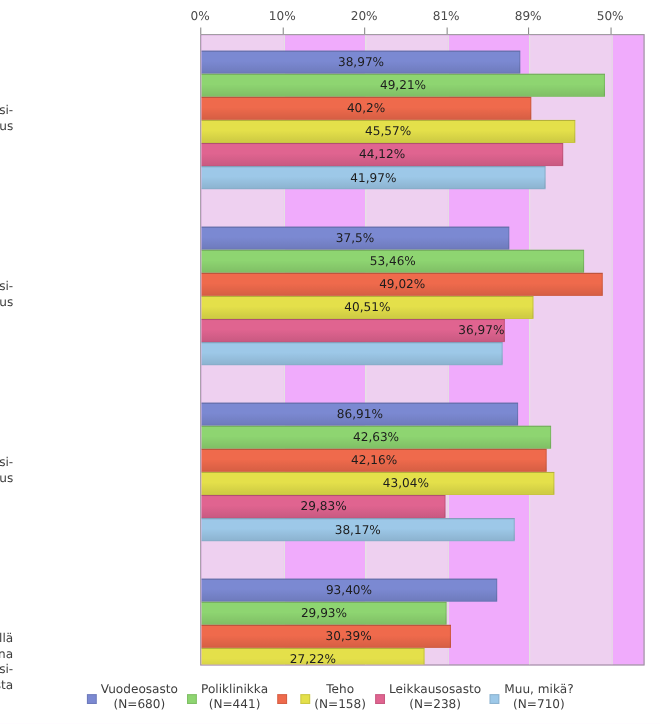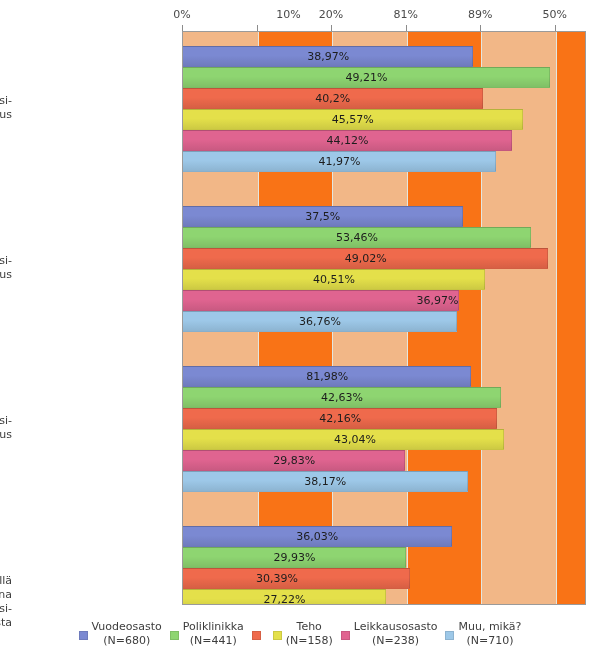--- a/index.html
+++ b/index.html
@@ -44,21 +44,21 @@
     background: #8c8c8c;
   }
 
   
   .plot-area {
     position: absolute;
     left: 182px;
     top: 31px;
     width: 404px;
     height: 574px;
-    background: #f97316;
+    background: #f0abfc;
     border: 1px solid #9a9a9a;
     box-sizing: border-box;
     overflow: hidden;
   }
   .gridline {
     position: absolute;
     top: 0;
     bottom: 0;
     width: 1px;
     background: #e3e6df;
@@ -150,21 +150,21 @@
   .legend-text span { display: block; }
 </style>
 </head>
 <body>
 
 <div id="chart-root">
 
   <div class="axis-area" id="x-axis">
       <div class="x-tick-label" style="left: 182px;">0%</div>
       <div class="x-tick-mark" style="left: 182px;"></div>
-      <div class="x-tick-label" style="left: 256.539px; margin-left: 32px;">10%</div>
+      <div class="x-tick-label" style="left: 256.539px;">10%</div>
       <div class="x-tick-mark" style="left: 256.539px;"></div>
       <div class="x-tick-label" style="left: 331.077px;">20%</div>
       <div class="x-tick-mark" style="left: 331.077px;"></div>
       <div class="x-tick-label" style="left: 405.616px;">81%</div>
       <div class="x-tick-mark" style="left: 405.616px;"></div>
       <div class="x-tick-label" style="left: 480.155px;">89%</div>
       <div class="x-tick-mark" style="left: 480.155px;"></div>
       <div class="x-tick-label" style="left: 554.694px;">50%</div>
       <div class="x-tick-mark" style="left: 554.694px;"></div>
     </div>
@@ -220,61 +220,60 @@
         <div class="bar-row" style="top: 63px; width: 404px;">
           <div class="bar" title="Teho — 40,51%" style="width: 301.956px; background: linear-gradient(rgb(228, 224, 74) 0%, rgb(228, 224, 74) 45%, rgb(205, 202, 67) 100%);"></div>
           <div class="bar-label" style="left: 0px; width: 301.956px;">40,51%</div>
         </div>
         <div class="bar-row" style="top: 84px; width: 404px;">
           <div class="bar" title="Leikkausosasto — 36,97%" style="width: 275.57px; background: linear-gradient(rgb(224, 100, 144) 0%, rgb(224, 100, 144) 45%, rgb(202, 90, 130) 100%);"></div>
           <div class="bar-label" style="left: 0px; width: 275.57px; text-align: right;">36,97%</div>
         </div>
         <div class="bar-row" style="top: 105px; width: 404px;">
           <div class="bar" title="Muu, mikä? — 36,76%" style="width: 274.004px; background: linear-gradient(rgb(157, 200, 232) 0%, rgb(157, 200, 232) 45%, rgb(141, 180, 209) 100%);"></div>
-          <div class="bar-label" style="left: 0px; width: 274.004px;">36,76%</div>
         </div>
       </div>
       <div class="group" style="top: 334px; height: 126px;">
         <div class="bar-row" style="top: 0px; width: 404px;">
           <div class="bar" title="Vuodeosasto — 38,68%" style="width: 288.316px; background: linear-gradient(rgb(123, 137, 210) 0%, rgb(123, 137, 210) 45%, rgb(111, 123, 189) 100%);"></div>
-          <div class="bar-label" style="left: 0px; width: 288.316px;">81,98%</div>
+          <div class="bar-label" style="left: 0px; width: 288.316px;">86,91%</div>
         </div>
         <div class="bar-row" style="top: 21px; width: 404px;">
           <div class="bar" title="Poliklinikka — 42,63%" style="width: 317.759px; background: linear-gradient(rgb(142, 213, 113) 0%, rgb(142, 213, 113) 45%, rgb(128, 192, 102) 100%);"></div>
           <div class="bar-label" style="left: 0px; width: 317.759px;">42,63%</div>
         </div>
         <div class="bar-row" style="top: 42px; width: 404px;">
           <div class="bar" title="Toimenpideyksikkö — 42,16%" style="width: 314.255px; background: linear-gradient(rgb(239, 106, 76) 0%, rgb(239, 106, 76) 45%, rgb(215, 95, 68) 100%);"></div>
           <div class="bar-label" style="left: 0px; width: 314.255px;">42,16%</div>
         </div>
         <div class="bar-row" style="top: 63px; width: 404px;">
           <div class="bar" title="Teho — 43,04%" style="width: 320.815px; background: linear-gradient(rgb(228, 224, 74) 0%, rgb(228, 224, 74) 45%, rgb(205, 202, 67) 100%);"></div>
-          <div class="bar-label" style="left: 4px; width: 336px;">43,04%</div>
+          <div class="bar-label" style="left: 18px; width: 336px;">43,04%</div>
         </div>
         <div class="bar-row" style="top: 84px; width: 404px;">
           <div class="bar" title="Leikkausosasto — 29,83%" style="width: 222.349px; background: linear-gradient(rgb(224, 100, 144) 0%, rgb(224, 100, 144) 45%, rgb(202, 90, 130) 100%);"></div>
           <div class="bar-label" style="left: 0px; width: 222.349px;">29,83%</div>
         </div>
         <div class="bar-row" style="top: 105px; width: 404px;">
           <div class="bar" title="Muu, mikä? — 38,17%" style="width: 284.514px; background: linear-gradient(rgb(157, 200, 232) 0%, rgb(157, 200, 232) 45%, rgb(141, 180, 209) 100%);"></div>
           <div class="bar-label" style="left: 0px; width: 284.514px;">38,17%</div>
         </div>
       </div>
       <div class="group" style="top: 494px; height: 126px;">
         <div class="bar-row" style="top: 0px; width: 404px;">
           <div class="bar" title="Vuodeosasto — 36,03%" style="width: 268.563px; background: linear-gradient(rgb(123, 137, 210) 0%, rgb(123, 137, 210) 45%, rgb(111, 123, 189) 100%);"></div>
-          <div class="bar-label" style="left: 0px; width: 268.563px;">36,03%</div>
+          <div class="bar-label" style="left: 0px; width: 268.563px;">93,40%</div>
         </div>
         <div class="bar-row" style="top: 21px; width: 404px;">
           <div class="bar" title="Poliklinikka — 29,93%" style="width: 223.094px; background: linear-gradient(rgb(142, 213, 113) 0%, rgb(142, 213, 113) 45%, rgb(128, 192, 102) 100%);"></div>
           <div class="bar-label" style="left: 0px; width: 223.094px;">29,93%</div>
         </div>
         <div class="bar-row" style="top: 42px; width: 404px;">
           <div class="bar" title="Toimenpideyksikkö — 30,39%" style="width: 226.523px; background: linear-gradient(rgb(239, 106, 76) 0%, rgb(239, 106, 76) 45%, rgb(215, 95, 68) 100%);"></div>
-          <div class="bar-label" style="left: 0px; width: 188px;">30,39%</div>
+          <div class="bar-label" style="left: 0px; width: 188px; padding-left: 40px;">30,39%</div>
         </div>
         <div class="bar-row" style="top: 63px; width: 404px;">
           <div class="bar" title="Teho — 27,22%" style="width: 202.894px; background: linear-gradient(rgb(228, 224, 74) 0%, rgb(228, 224, 74) 45%, rgb(205, 202, 67) 100%);"></div>
           <div class="bar-label" style="left: 0px; width: 202.894px;">27,22%</div>
         </div>
       </div>
     </div>
 
   <div id="cat-labels">
       <div class="cat-label" style="top: 94px;">

